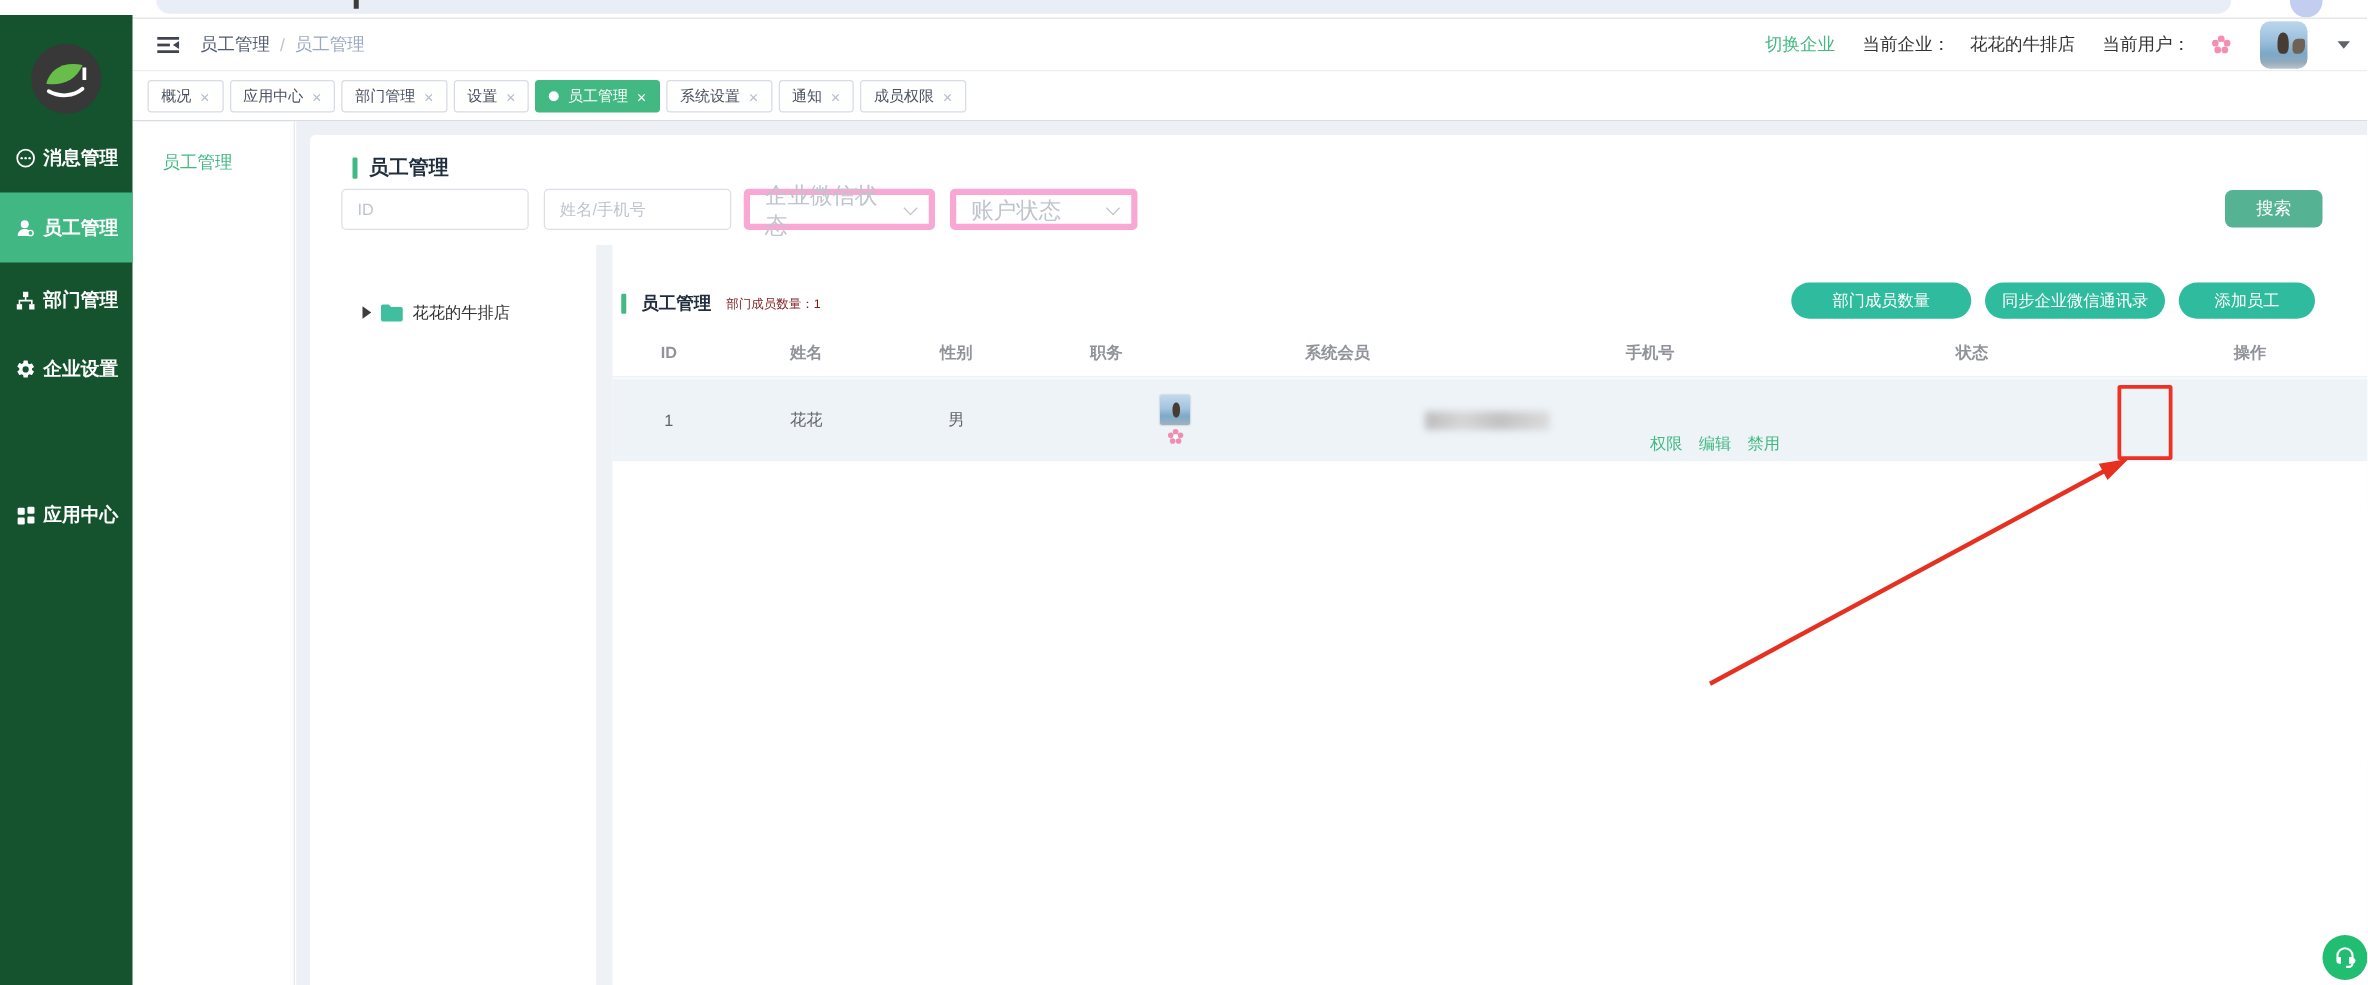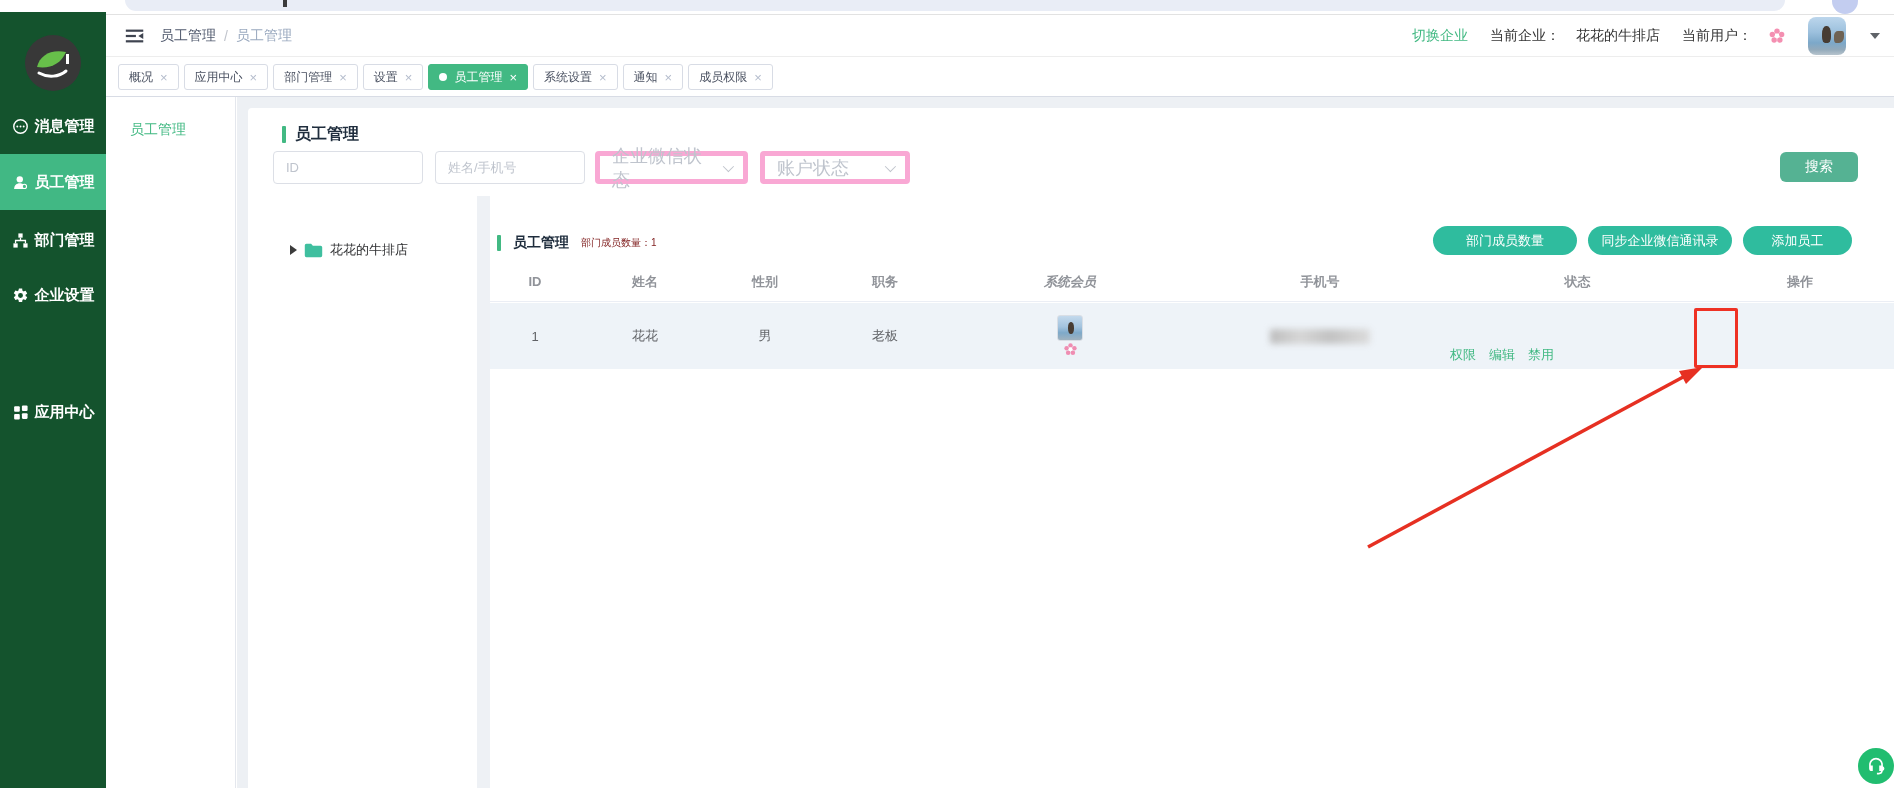--- a/index.html
+++ b/index.html
@@ -75,21 +75,21 @@
   .tsec { position:absolute; left:242px; right:0; top:0; bottom:0; }
   .sec-head { position:absolute; left:7px; top:32px; height:30px; display:flex; align-items:center; gap:12px; }
   .sec-head .green-bar { height:16px; }
   .sec-title { font-size:14px; font-weight:700; color:#1f2d3d; }
   .sec-count { font-size:10px; color:#7f1d1d; }
   .pill-btn { position:absolute; top:30px; height:29px; border:none; border-radius:15px; background:#2fbc9e; color:#fff; font-size:13px; cursor:pointer; font-family:inherit; padding:0 10px; }
   .pb-1{left:943px;width:144px;} .pb-2{left:1098px;width:144px;} .pb-3{left:1253px;width:109px;}
 
   .trow { display:flex; position:absolute; left:0; width:1405px; }
   .trow > div { flex:none; display:flex; align-items:center; justify-content:center; }
-  .c1{width:90px;} .c2{width:130px;} .c3{width:110px;} .c4{width:130px;} .c5{width:240px;font-style:italic;} .c6{width:260px;} .c7{width:255px;} .c8{width:190px;}
+  .c1{width:90px;} .c2{width:130px;} .c3{width:110px;} .c4{width:130px;} .c5{width:240px;} .c6{width:260px;} .c7{width:255px;} .c8{width:190px;}
   .thead { top:66px; height:40px; border-bottom:1px solid #ebeef5; font-size:13px; font-weight:700; color:#909399; }
   .tdata { top:107px; height:66px; background:#eef3f8; font-size:13px; color:#606266; }
 
   .member-cell { flex-direction:column; gap:0; }
   .member-avatar { width:26px; height:26px; border-radius:3px; border:1px solid #d9dee5; position:relative; overflow:hidden;
     background:linear-gradient(180deg,#c3d9ec 0%,#a3c3de 45%,#7ea9c9 70%,#9fb2bf 100%); }
   .member-avatar:before { content:""; position:absolute; left:10px; top:6px; width:6px; height:12px; border-radius:45%; background:#473c33; }
   .flower { margin-top:1px; }
 
   .phone-blur { width:100px; height:15px; border-radius:2px; background:linear-gradient(90deg,#bdbdbd,#d6d6d6 30%,#c2c2c2 60%,#dcdcdc); filter:blur(3px); }
@@ -297,21 +297,20 @@
             <div class="c5">系统会员</div>
             <div class="c6">手机号</div>
             <div class="c7">状态</div>
             <div class="c8">操作</div>
           </div>
 
           <div class="trow tdata">
             <div class="c1">1</div>
             <div class="c2">花花</div>
             <div class="c3">男</div>
-            <div class="c4">老板</div>
             <div class="c5 member-cell">
               <span class="member-avatar"></span>
               <svg class="flower" width="15" height="15" viewBox="0 0 24 24">
                 <circle cx="12" cy="5.5" r="3.6" fill="#ef8db2"></circle>
                   <circle cx="18.2" cy="10" r="3.6" fill="#ef8db2"></circle>
                 <circle cx="15.8" cy="17.3" r="3.6" fill="#ef8db2"></circle>
                   <circle cx="8.2" cy="17.3" r="3.6" fill="#ef8db2"></circle>
                 <circle cx="5.8" cy="10" r="3.6" fill="#ef8db2"></circle>
                   <circle cx="12" cy="11.5" r="3" fill="#fff"></circle>
               </svg>

